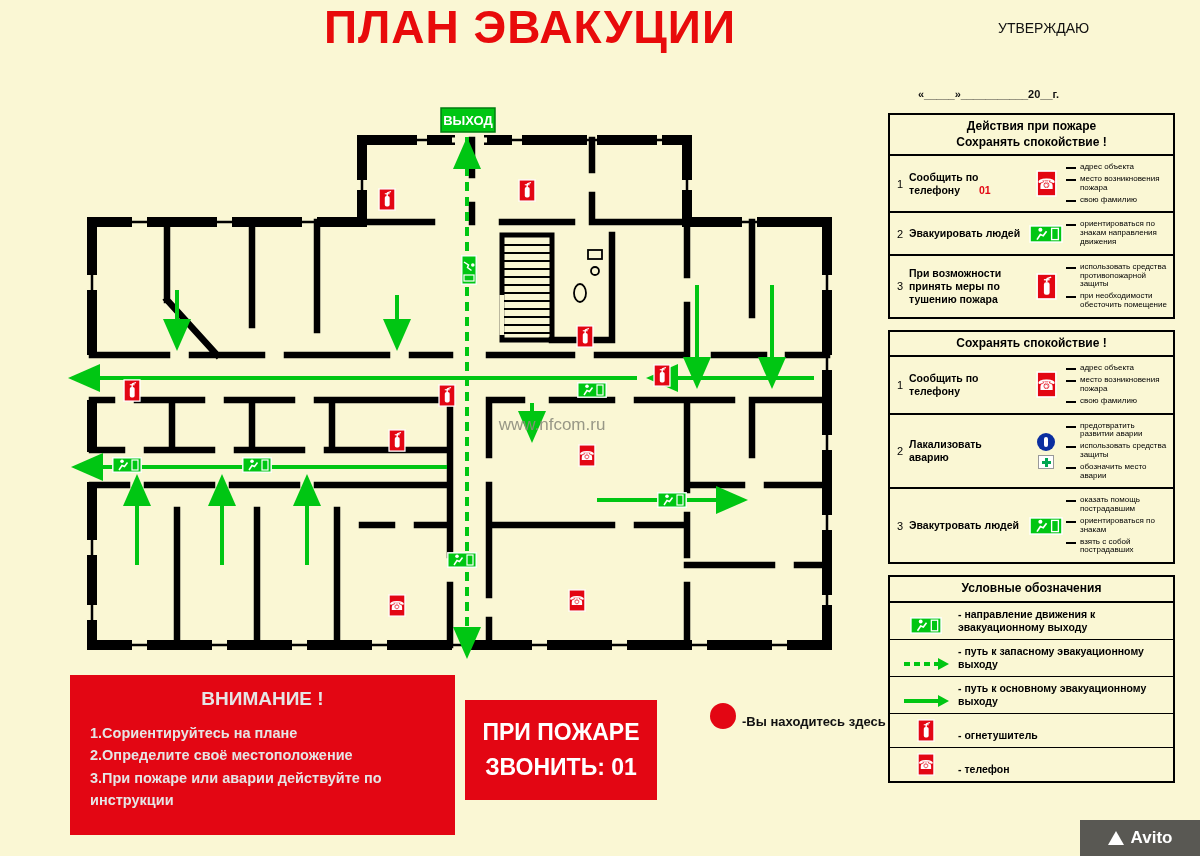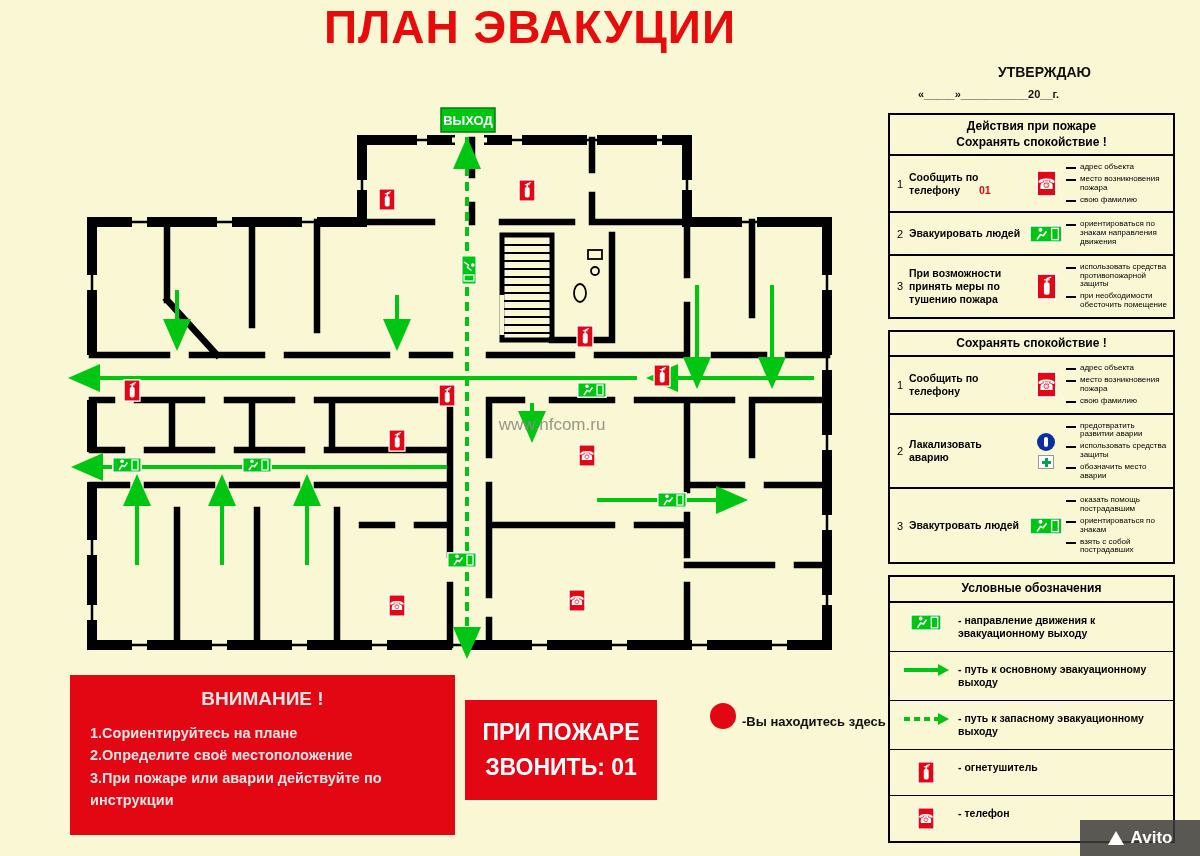--- a/index.html
+++ b/index.html
@@ -2,21 +2,21 @@
 <html><head>
 <meta charset="utf-8">
 <style>
   * { margin:0; padding:0; box-sizing:border-box; }
   body { font-family:"Liberation Sans", sans-serif; }
   .page { position:relative; width:1200px; height:856px; background:#faf7d4; overflow:hidden; }
 
   .poster-title { position:absolute; left:250px; top:0; width:560px; text-align:center;
     font-size:46px; font-weight:800; color:#e80b0b; letter-spacing:1px; }
 
-  .approve { position:absolute; left:998px; top:20px; font-size:14px; font-weight:bold; color:#111;margin-top:44px; }
+  .approve { position:absolute; left:998px; top:20px; font-size:14px; font-weight:normal; color:#111; }
   .approve-date { position:absolute; left:918px; top:88px; font-size:11px; font-weight:bold; color:#111; }
 
   
   .panels { position:absolute; left:888px; top:113px; width:287px; }
   .panel { border:2px solid #000; margin-bottom:11px; }
   .panel-header { border-bottom:2px solid #000; text-align:center; font-weight:bold;
     font-size:12px; line-height:1.3; padding:4px 2px; }
   .prow { display:flex; align-items:center; padding:4px 3px; }
   .prow + .prow { border-top:2px solid #000; }
   .num { width:14px; flex:none; font-size:11px; text-align:center; }
@@ -29,21 +29,21 @@
   .ntext { font-size:8px; line-height:1.1; }
 
   .blue-circle { width:18px; height:18px; border-radius:50%; background:#0a2ea0; position:relative; }
   .blue-circle::after { content:""; position:absolute; left:7px; top:4px; width:4px; height:10px;
     background:#fff; border-radius:2px; }
   .first-aid { width:16px; height:14px; background:#fff; border:1px solid #999; position:relative; }
   .first-aid::before { content:""; position:absolute; left:6px; top:2px; width:3px; height:9px; background:#00a651; }
   .first-aid::after { content:""; position:absolute; left:3px; top:5px; width:9px; height:3px; background:#00a651; }
 
   
-  .lrow { display:flex; align-items:flex-start; padding:11px 4px; }
+  .lrow { display:flex; align-items:flex-end; padding:5px 4px; }
   .lrow + .lrow { border-top:1.5px solid #000; }
   .licon { width:64px; flex:none; display:flex; justify-content:center; }
   .llabel { flex:1; font-size:10.5px; font-weight:600; line-height:1.25; }
 
   
   .attention-box { position:absolute; left:70px; top:675px; width:385px; height:160px;
     background:#e30613; color:#e5e5e5; }
   .attention-title { text-align:center; font-size:19px; font-weight:bold; margin-top:13px; }
   .attention-lines { margin:12px 0 8px 20px; font-size:14.5px; font-weight:bold; line-height:1.55; }
 
@@ -350,34 +350,34 @@
         <div class="licon">
             <svg width="32" height="17" viewBox="0 0 30 16">
               <use href="#sym-exitman"></use>
             </svg>
           </div>
         <div class="llabel">- направление движения к эвакуационному выходу</div>
       </div>
       <div class="lrow">
         <div class="licon">
             <svg width="48" height="14" viewBox="0 0 48 14">
-          <line x1="2" y1="7" x2="36" y2="7" stroke="#00c613" stroke-width="4"></line>
+          <line x1="2" y1="7" x2="36" y2="7" stroke="#00c613" stroke-width="4" stroke-dasharray="6 4"></line>
           <path d="M36,1 L47,7 L36,13 Z" fill="#00c613"></path>
             </svg>
           </div>
-        <div class="llabel">- путь к основному эвакуационному выходу</div>
+        <div class="llabel">- путь к запасному эвакуационному выходу</div>
       </div>
       <div class="lrow">
         <div class="licon">
             <svg width="48" height="14" viewBox="0 0 48 14">
-          <line x1="2" y1="7" x2="36" y2="7" stroke="#00c613" stroke-width="4" stroke-dasharray="6 4"></line>
+          <line x1="2" y1="7" x2="36" y2="7" stroke="#00c613" stroke-width="4"></line>
           <path d="M36,1 L47,7 L36,13 Z" fill="#00c613"></path>
             </svg>
           </div>
-        <div class="llabel">- путь к запасному эвакуационному выходу</div>
+        <div class="llabel">- путь к основному эвакуационному выходу</div>
       </div>
       <div class="lrow">
         <div class="licon">
             <svg width="18" height="23" viewBox="0 0 20 26">
               <use href="#sym-ext"></use>
             </svg>
           </div>
         <div class="llabel">- огнетушитель</div>
       </div>
       <div class="lrow">

